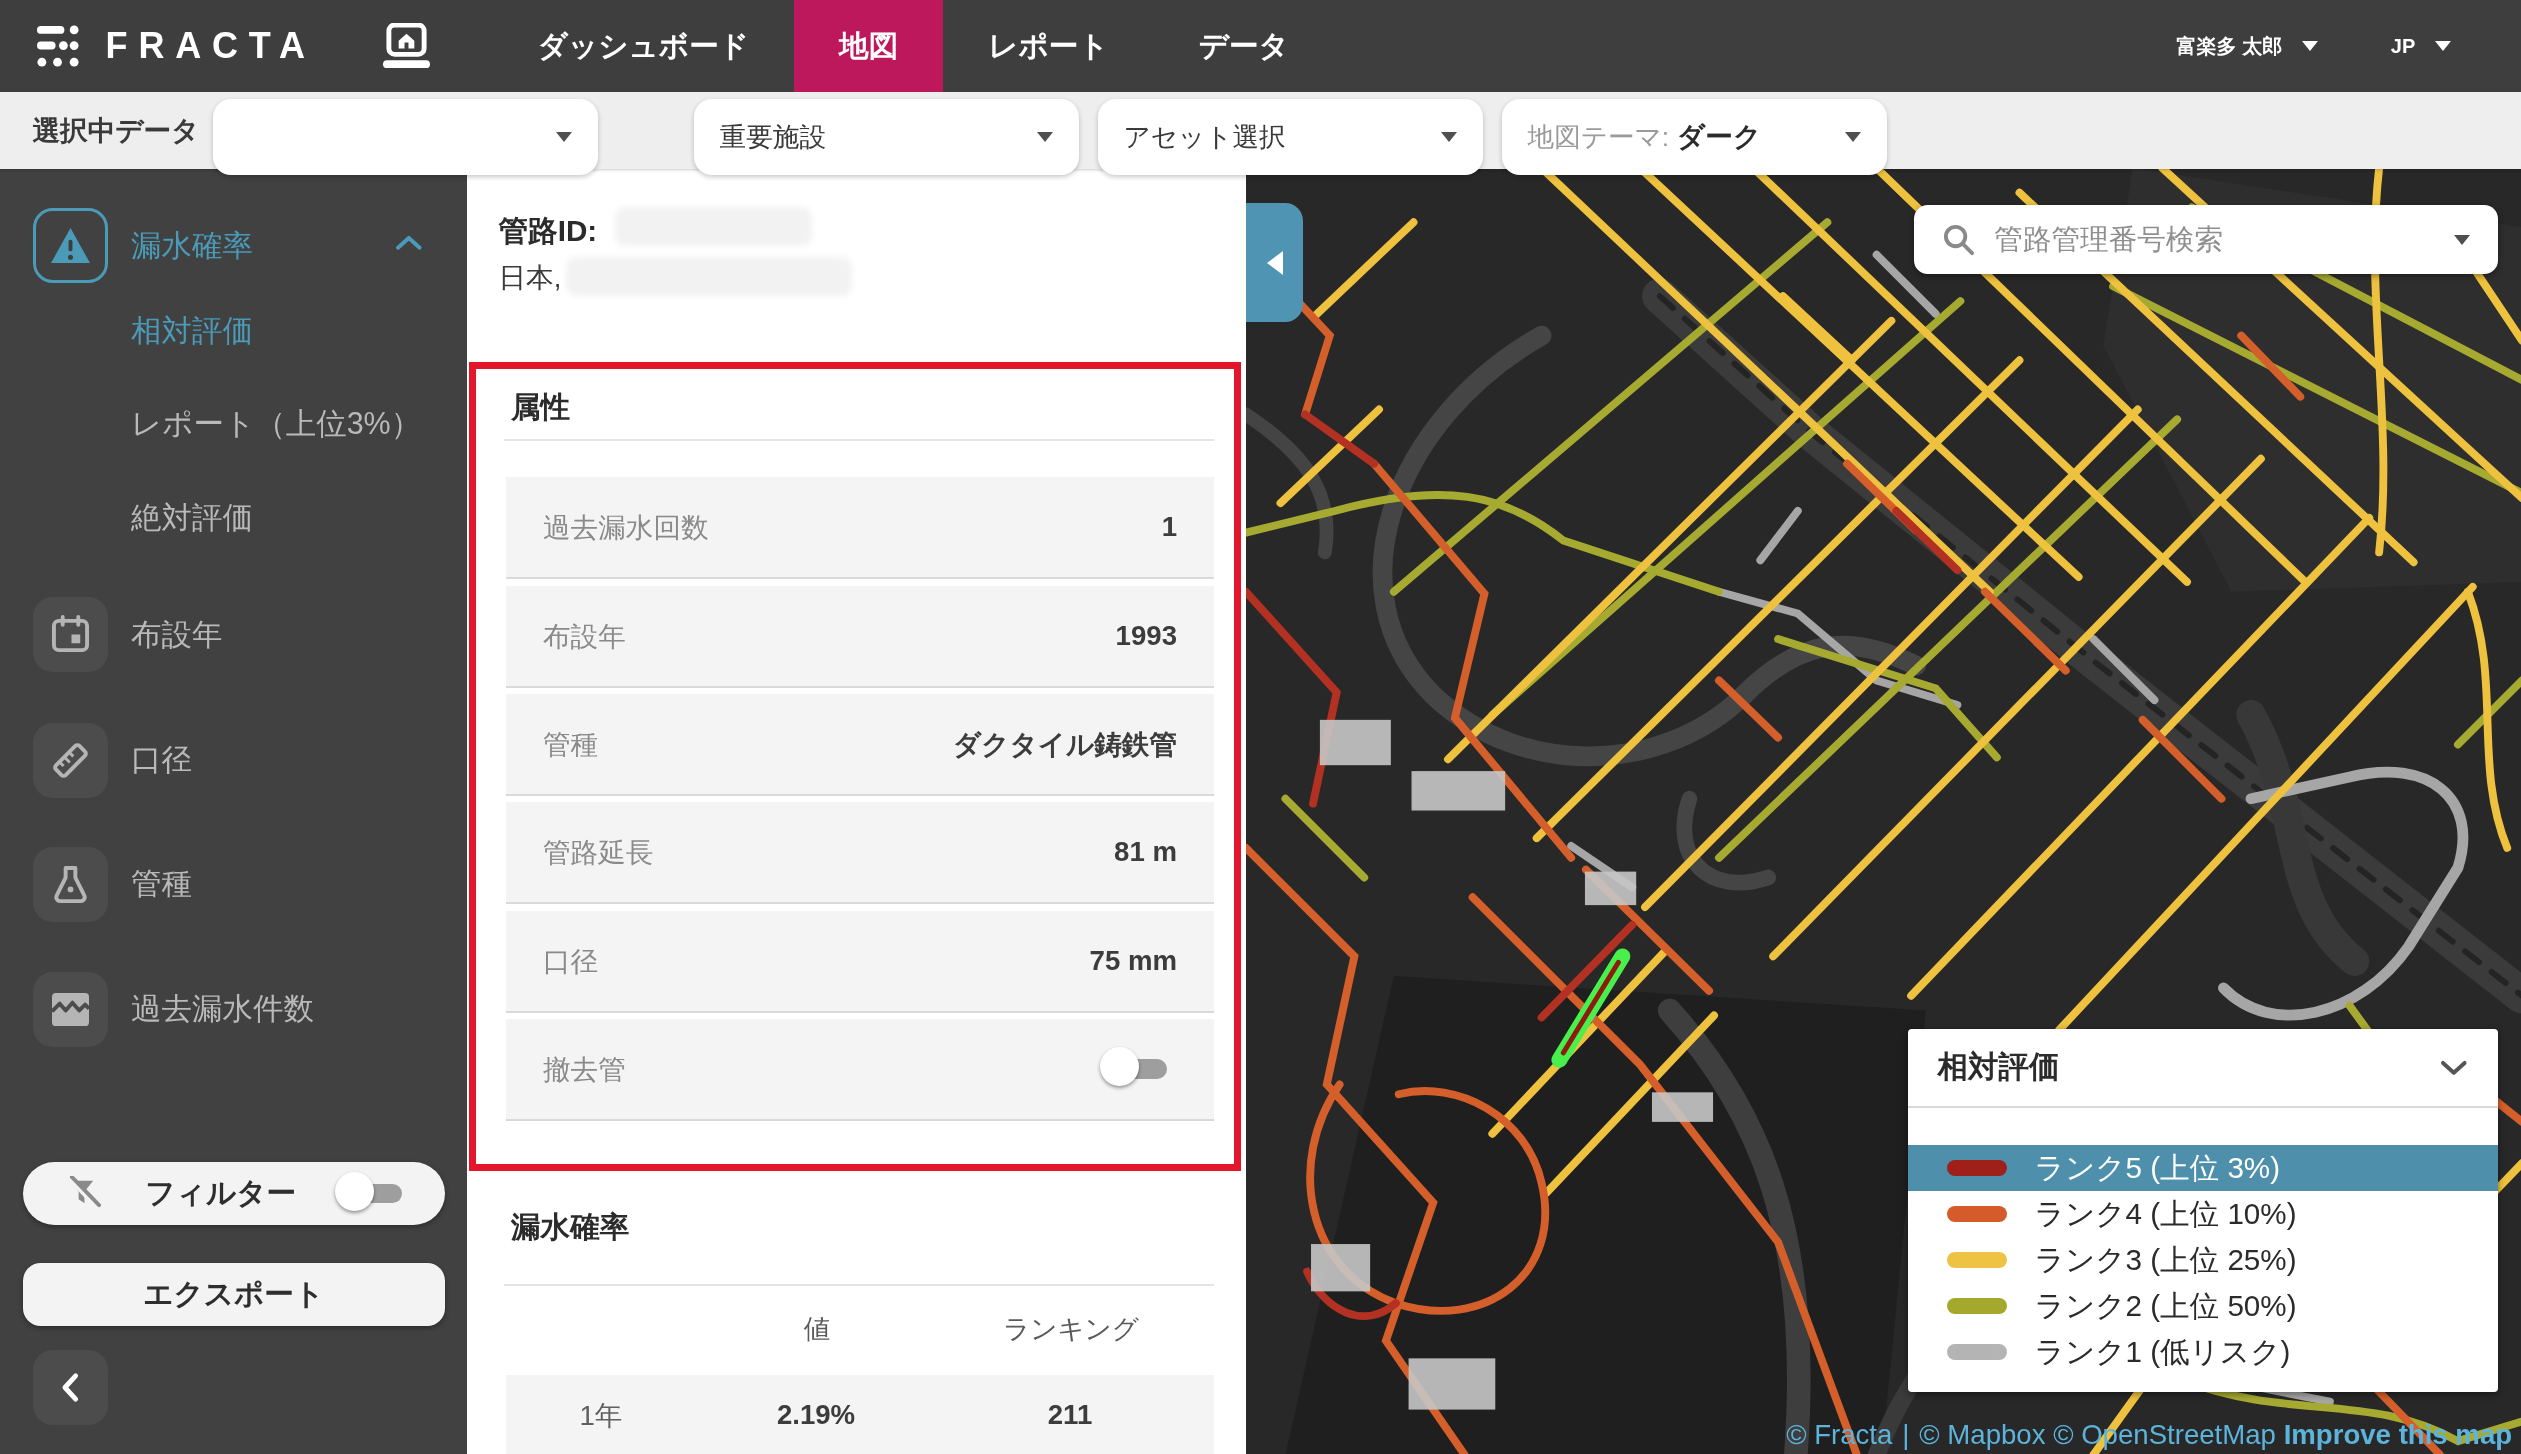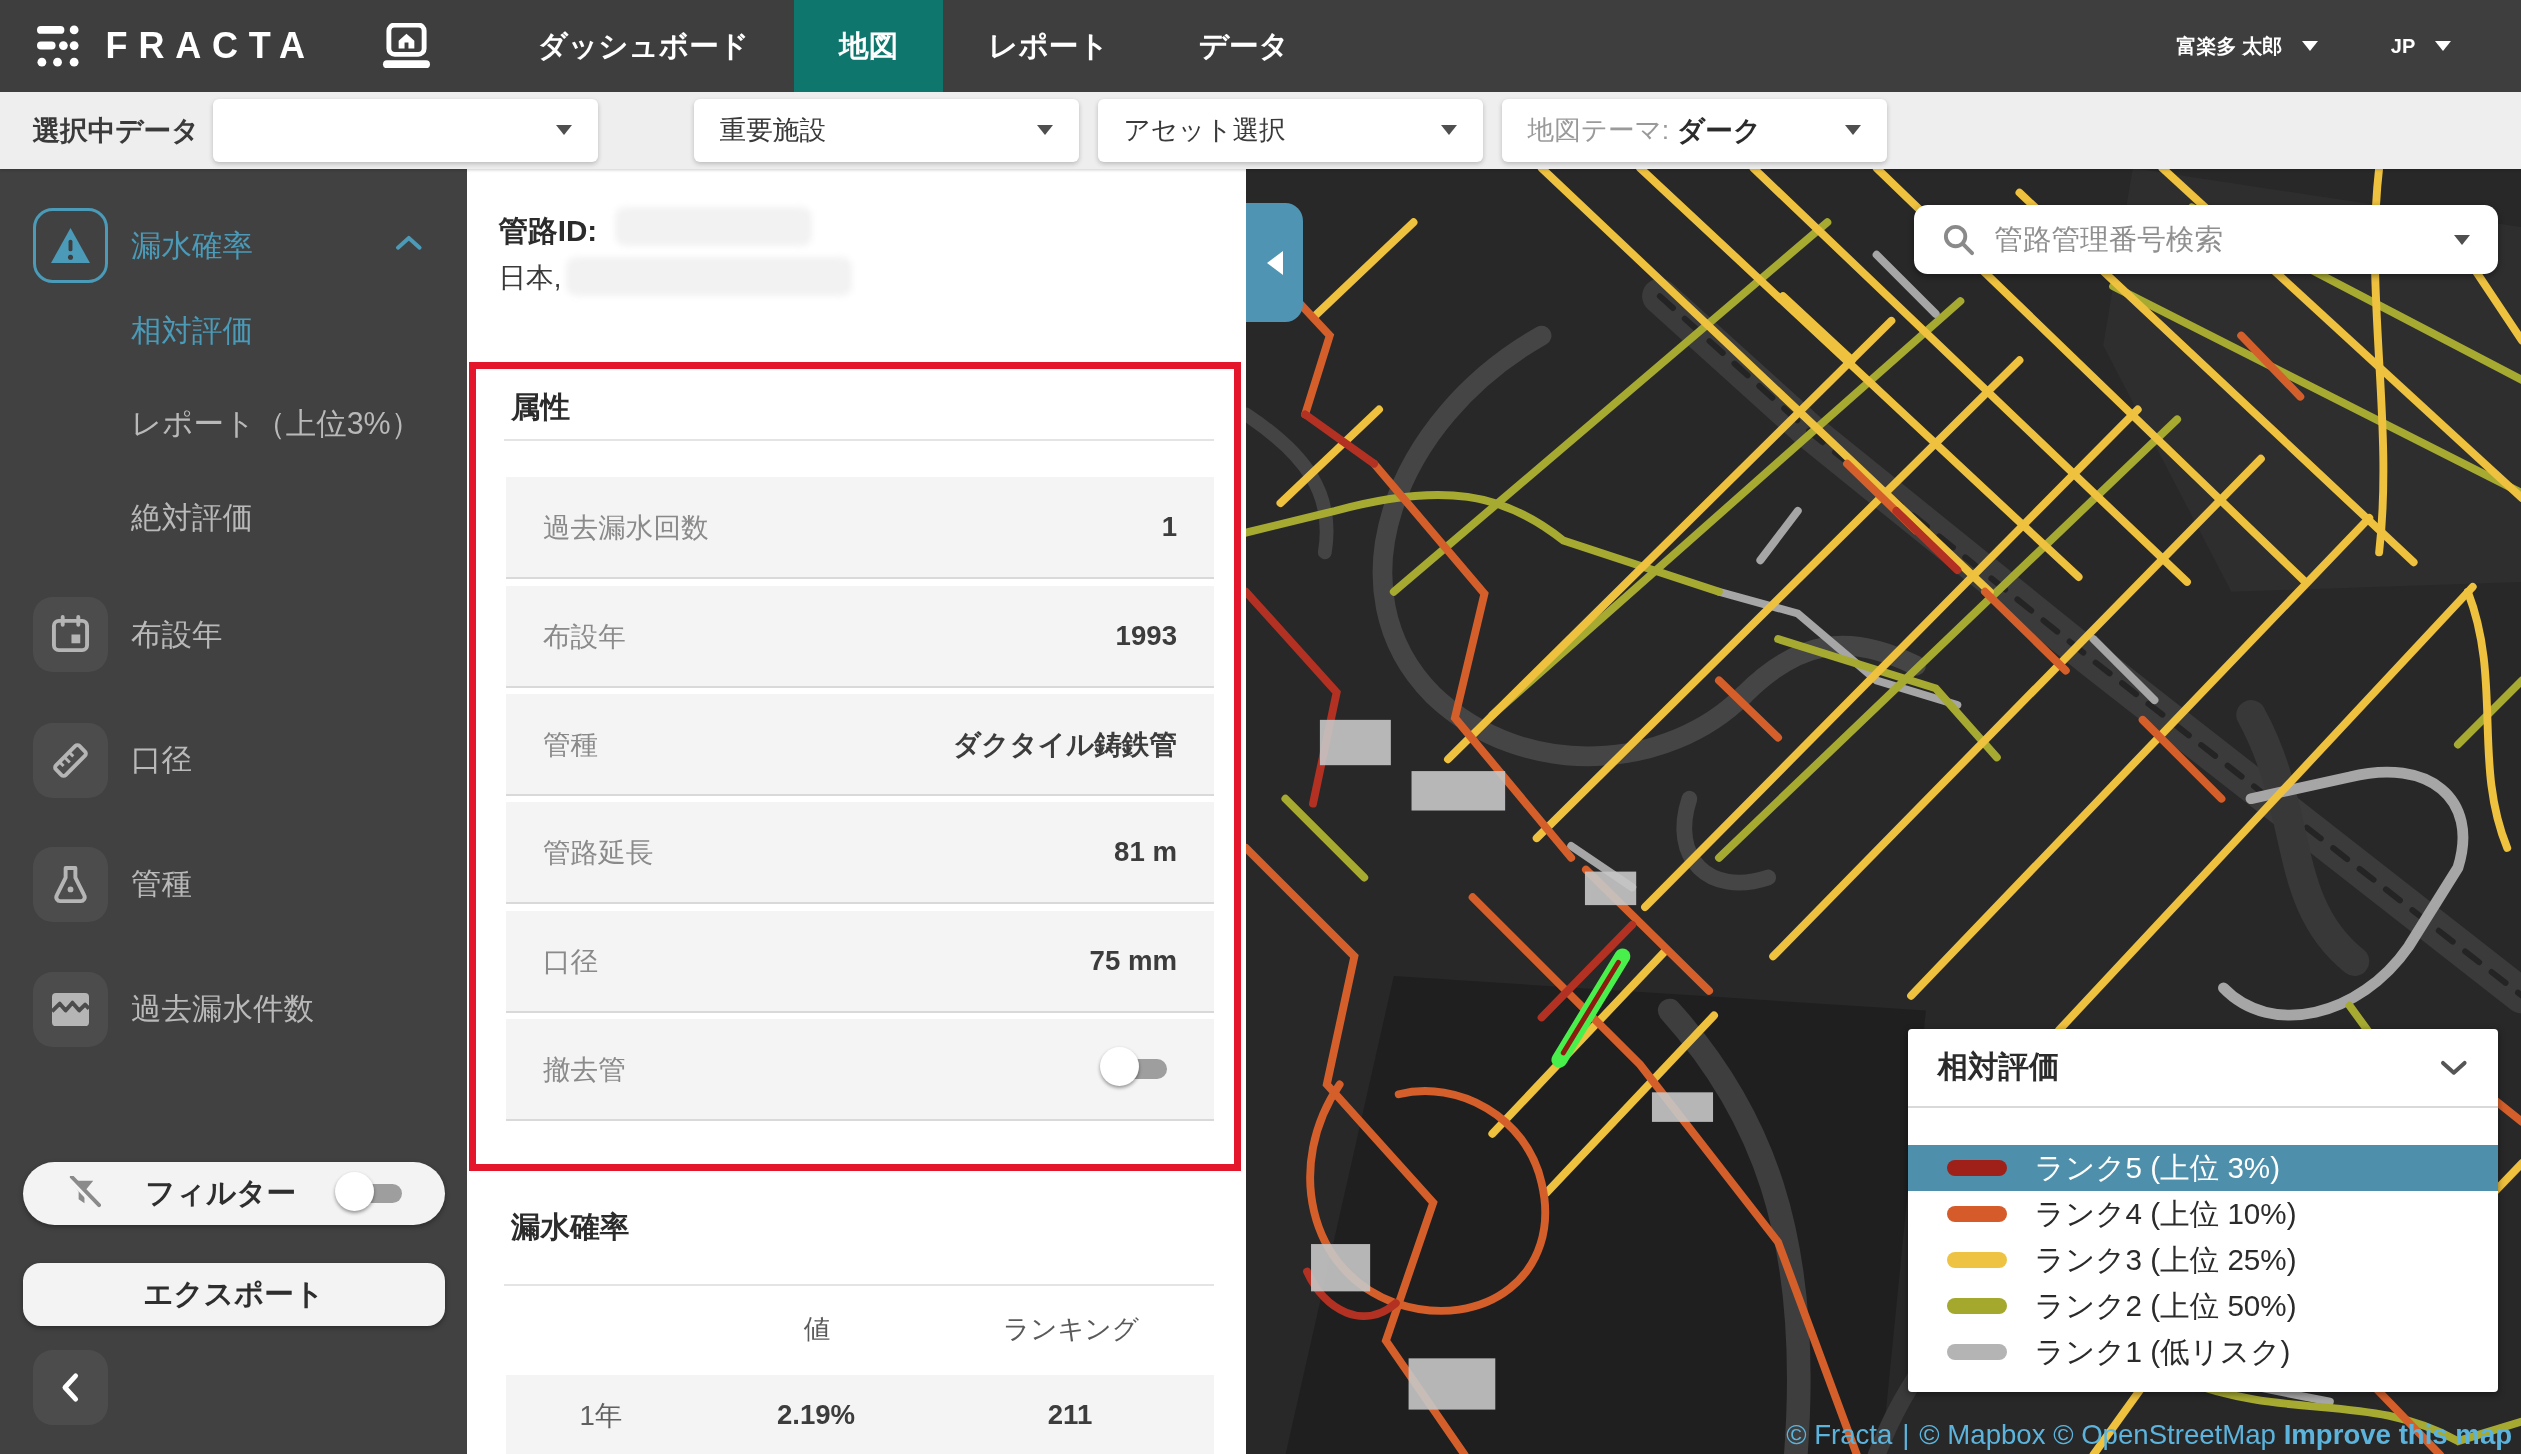--- a/index.html
+++ b/index.html
@@ -9,32 +9,32 @@
 
   
   .navbar { position:absolute; left:0; top:0; width:2522px; height:92px;
             background:#3e3e3e; display:flex; align-items:center; z-index:30; }
   .logo-grid { margin-left:37px; width:43px; height:45px; position:relative; flex:0 0 auto; }
   .brand { color:#fff; font-size:36px; font-weight:700; letter-spacing:10.8px; margin-left:25.6px; }
   .nav-home { margin-left:65px; width:51px; height:47px; flex:0 0 auto; }
   .nav-tabs { display:flex; height:92px; margin-left:61px; align-items:stretch; }
   .nav-tab { display:flex; align-items:center; padding:0 45px; color:#fff;
              font-size:29.6px; font-weight:700; cursor:pointer; }
-  .nav-tab.active { background:#0f766e; }
+  .nav-tab.active { background:#be185d; }
   .nav-right { margin-left:auto; display:flex; align-items:center; gap:73px; margin-right:71px; }
   .nav-menu { display:flex; align-items:center; gap:19.7px; color:#fff; font-size:20px; font-weight:700; cursor:pointer; }
   .caret { width:0; height:0; border-left:8.9px solid transparent; border-right:8.9px solid transparent;
            border-top:10.8px solid #fff; }
 
   
   .toolbar { position:absolute; left:0; top:92px; width:2522px; height:77px;
              background:#eeeeee; z-index:29; box-shadow:0 1px 3px rgba(0,0,0,.2); }
   .toolbar-label { position:absolute; left:32.5px; top:0; height:77px; display:flex; align-items:center;
                    font-size:27.6px; font-weight:700; color:#3a3a3a; }
-  .dropdown { position:absolute; top:6.9px; height:63px; width:385px; background:#fff; border-radius:6px;
+  .dropdown { position:absolute; top:6.9px; height:76px; width:385px; background:#fff; border-radius:18px;
               box-shadow:0 2px 4.9px rgba(0,0,0,.22); display:flex; align-items:center;
               padding:0 25.6px; cursor:pointer; }
   .dropdown .dd-text { font-size:26.6px; color:#3a3a3a; white-space:nowrap; overflow:hidden; }
   .dropdown .dd-prefix { font-size:26.6px; color:#9a9a9a; margin-right:7.9px; white-space:nowrap; }
   .dropdown .dd-value-bold { font-size:27.6px; color:#2b2b2b; font-weight:700; }
   .dropdown .caret { margin-left:auto; border-top-color:#4f4f4f; }
   #dd1 { left:213px; } #dd2 { left:694px; } #dd3 { left:1098px; } #dd4 { left:1502px; }
 
   
   .sidebar { position:absolute; left:0; top:168px; width:467px; height:1287px; background:#414141; z-index:20; }

